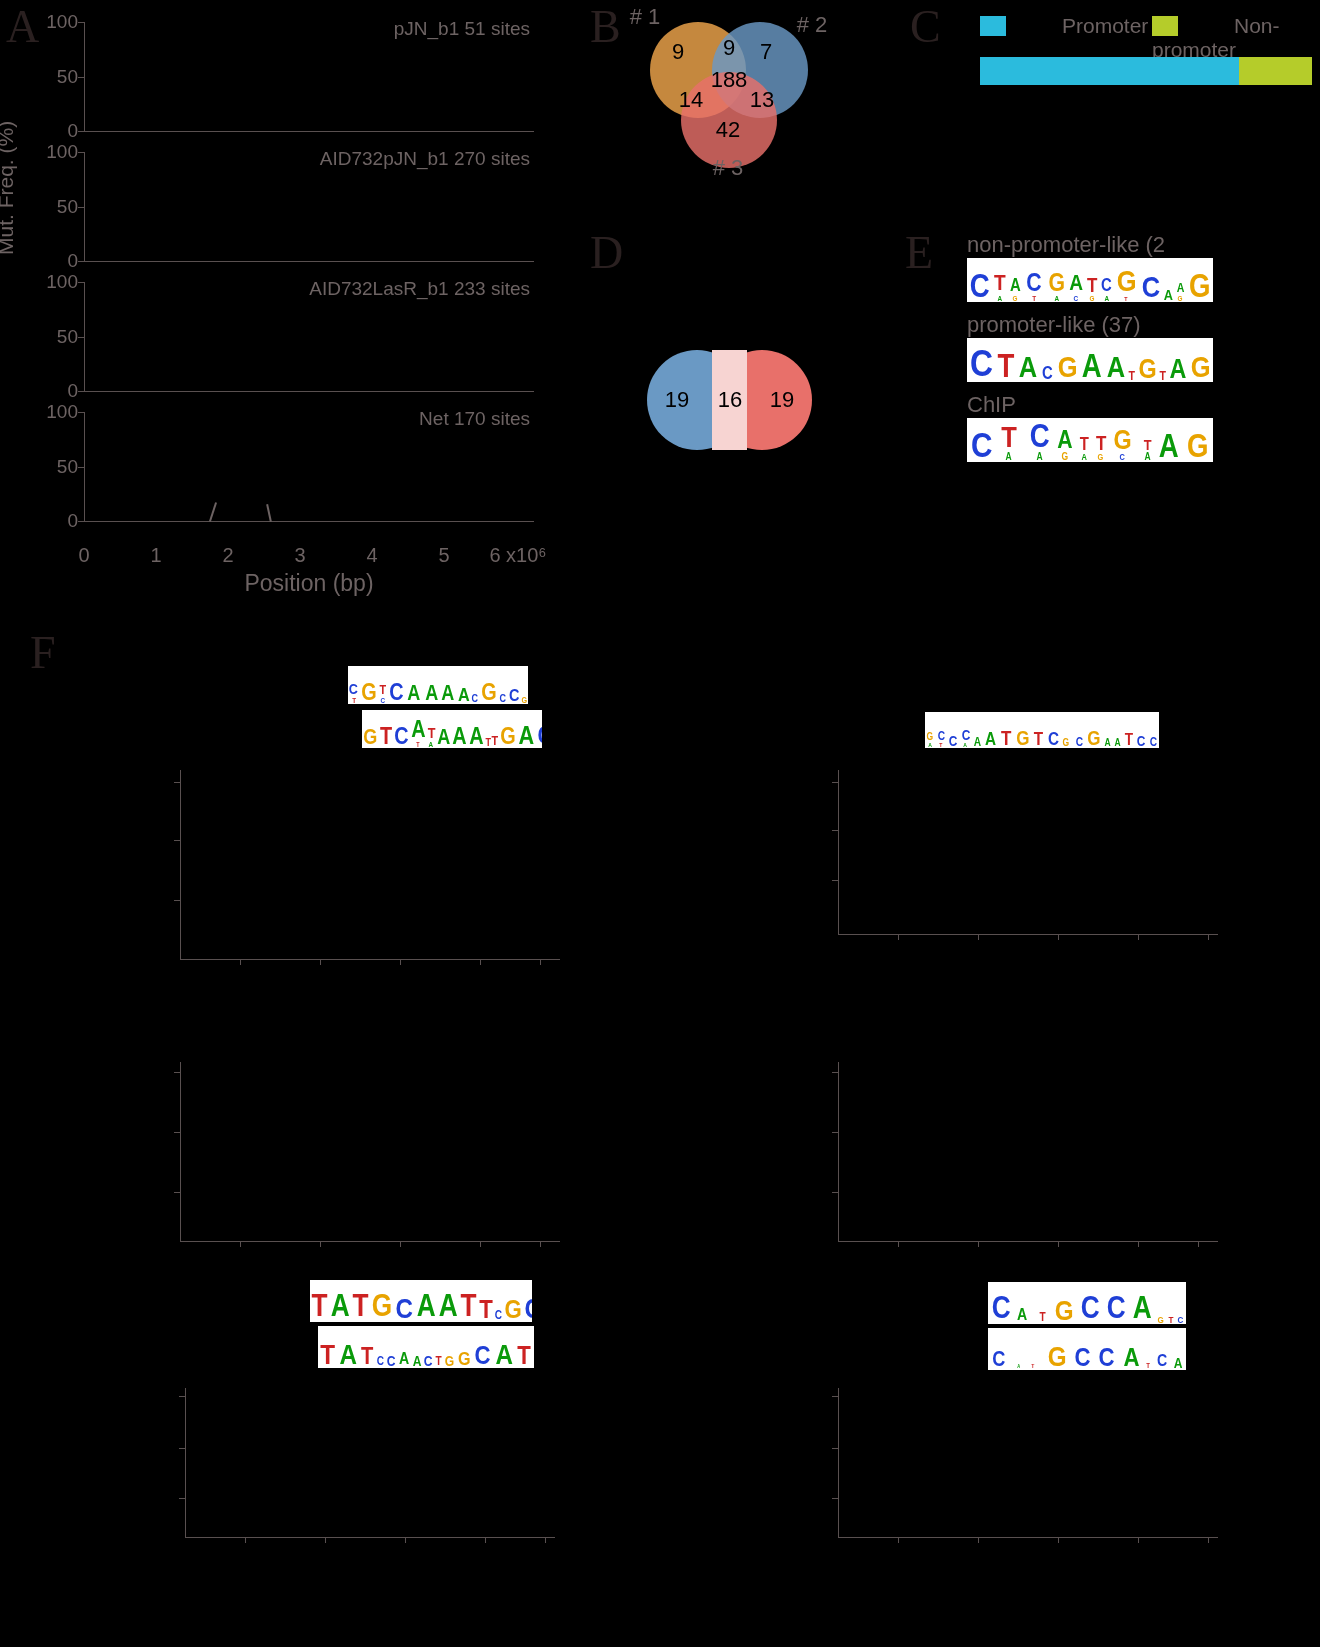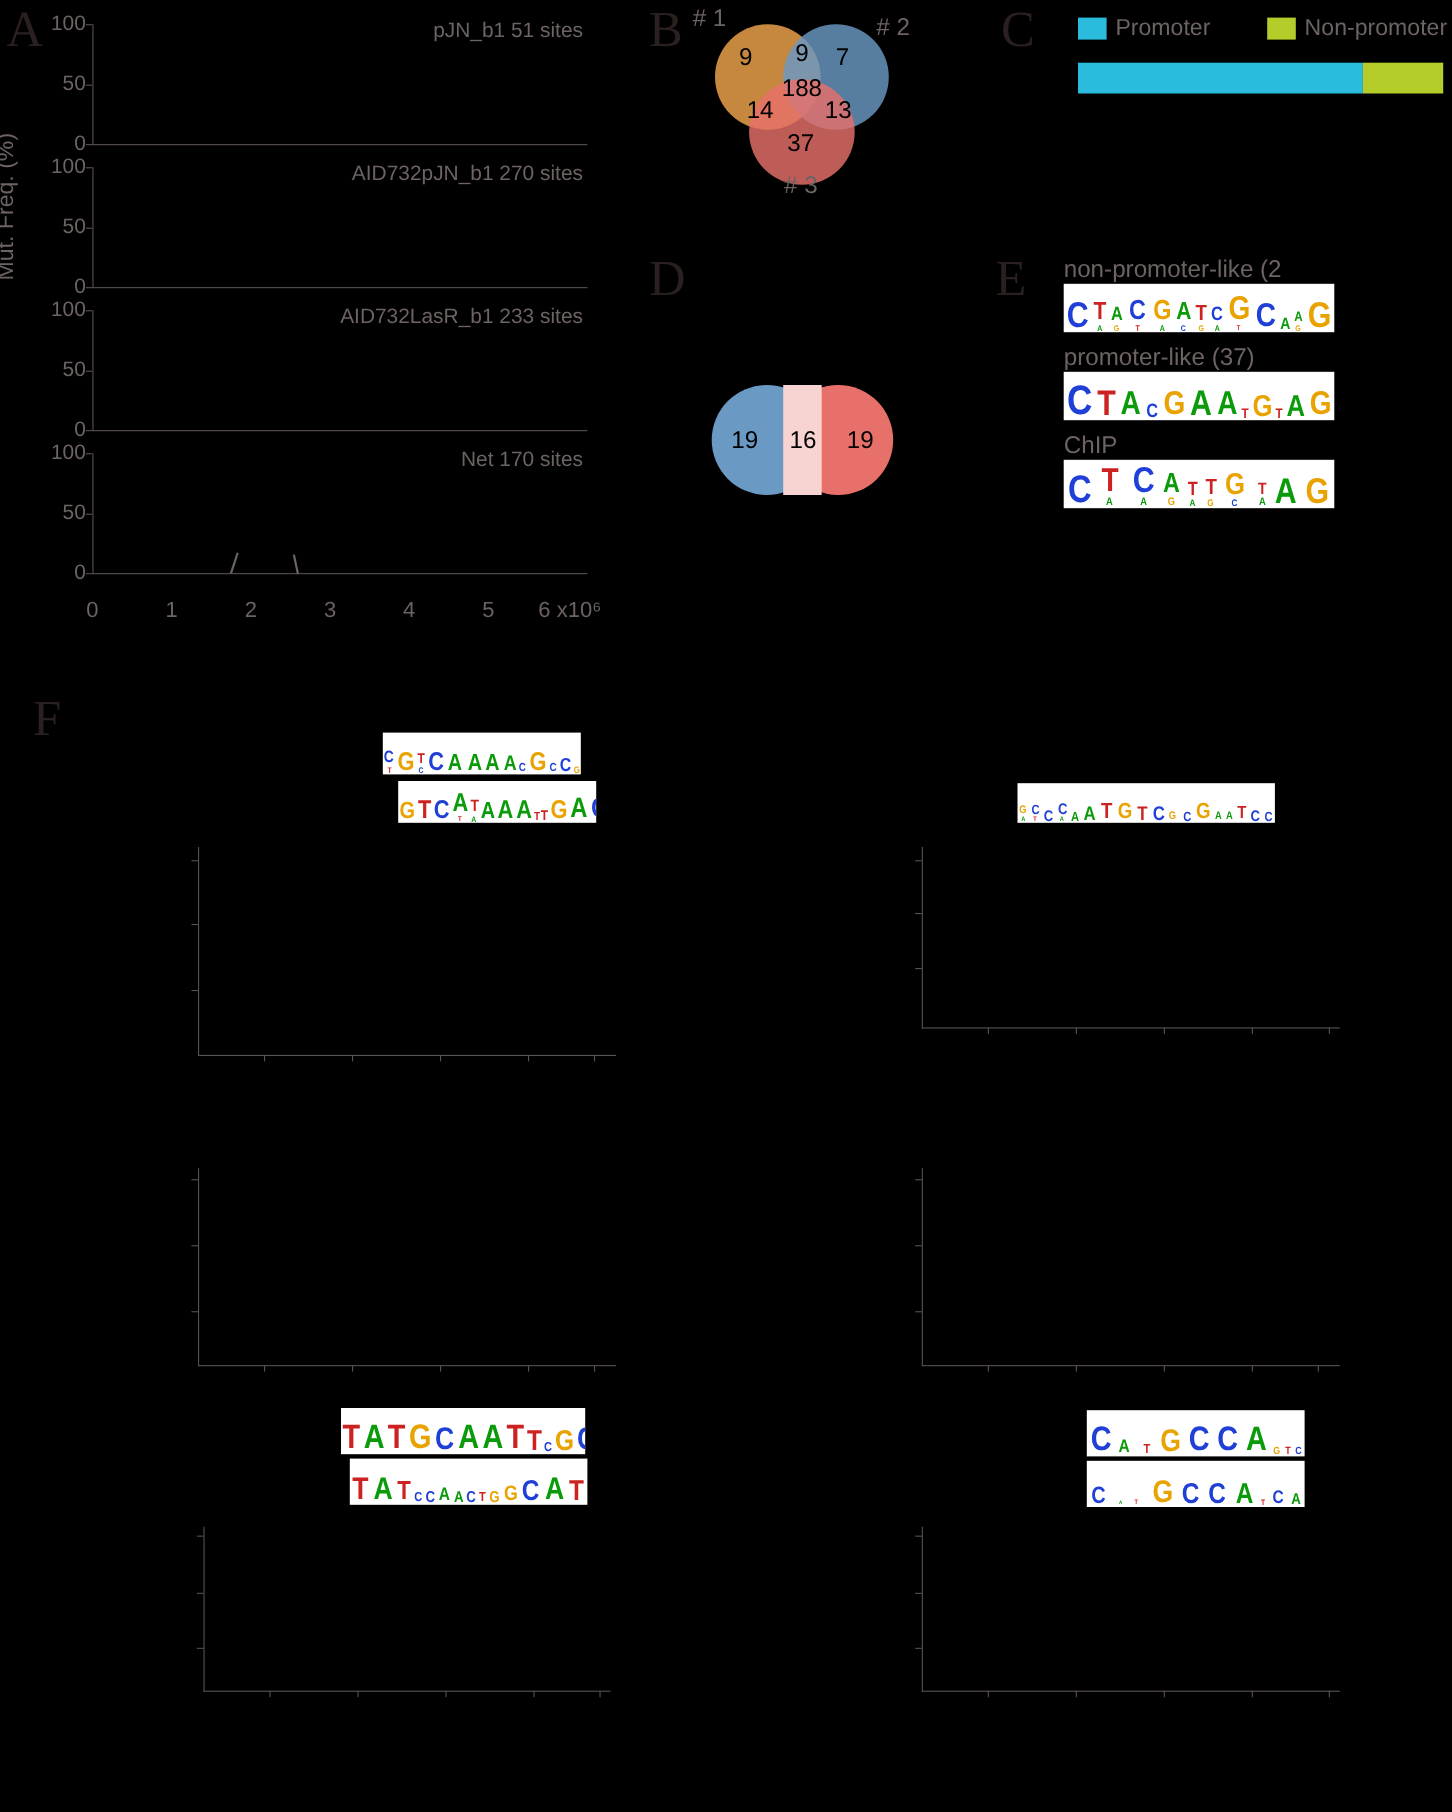--- a/index.html
+++ b/index.html
@@ -138,20 +138,21 @@
     display: inline-block;
     width: 26px; height: 20px;
     vertical-align: middle;
     margin-right: 8px;
   }
   .legend-text {
     font-size: 21px;
     color: #6d6363;
     font-family: "Liberation Sans", sans-serif;
     vertical-align: middle;
+    margin-left: 48px;
   }
   
   .logo-box {
     background: #ffffff;
     position: absolute;
     overflow: hidden;
   }
   .logo-row {
     display: flex;
     align-items: flex-end;
@@ -265,36 +266,37 @@
     <div class="mut-tick" style="left:184px; bottom:0px; height:18px; transform:rotate(-12deg);"></div>
   </div>
 
   <div class="xtick-label" style="left:84px;">0</div>
   <div class="xtick-label" style="left:156px;">1</div>
   <div class="xtick-label" style="left:228px;">2</div>
   <div class="xtick-label" style="left:300px;">3</div>
   <div class="xtick-label" style="left:372px;">4</div>
   <div class="xtick-label" style="left:444px;">5</div>
   <div class="xtick-label" style="left:518px;">6 x10⁶</div>
+  <div class="xlabel-A">Position (bp)</div>
 </div>
 
 <div id="panelB" style="position:absolute; left:590px; top:0; width:300px; height:200px;">
   <div class="panel-letter" style="left:0px; top:4px;">B</div>
 
   <div class="venn3-circle" style="left:60px; top:22px; background:#f0a64c;"></div>
   <div class="venn3-circle" style="left:122px; top:22px; background:#6a99c4;"></div>
   <div class="venn3-circle" style="left:91px; top:72px; background:#e8706a;"></div>
 
   <div class="venn-num" style="left:88px; top:52px;">9</div>
   <div class="venn-num" style="left:139px; top:48px;">9</div>
   <div class="venn-num" style="left:176px; top:52px;">7</div>
   <div class="venn-num" style="left:139px; top:80px;">188</div>
   <div class="venn-num" style="left:101px; top:100px;">14</div>
   <div class="venn-num" style="left:172px; top:100px;">13</div>
-  <div class="venn-num" style="left:138px; top:130px;">37</div>
+  <div class="venn-num" style="left:138px; top:130px;">42</div>
 
   <div class="venn-set-label" style="left:55px; top:17px;"># 1</div>
   <div class="venn-set-label" style="left:222px; top:25px;"># 2</div>
   <div class="venn-set-label" style="left:138px; top:168px;"># 3</div>
 </div>
 
 <div id="panelC" style="position:absolute; left:905px; top:0; width:415px; height:110px;">
   <div class="panel-letter" style="left:5px; top:4px;">C</div>
 
   <div style="position:absolute; left:75px; top:14px;">

